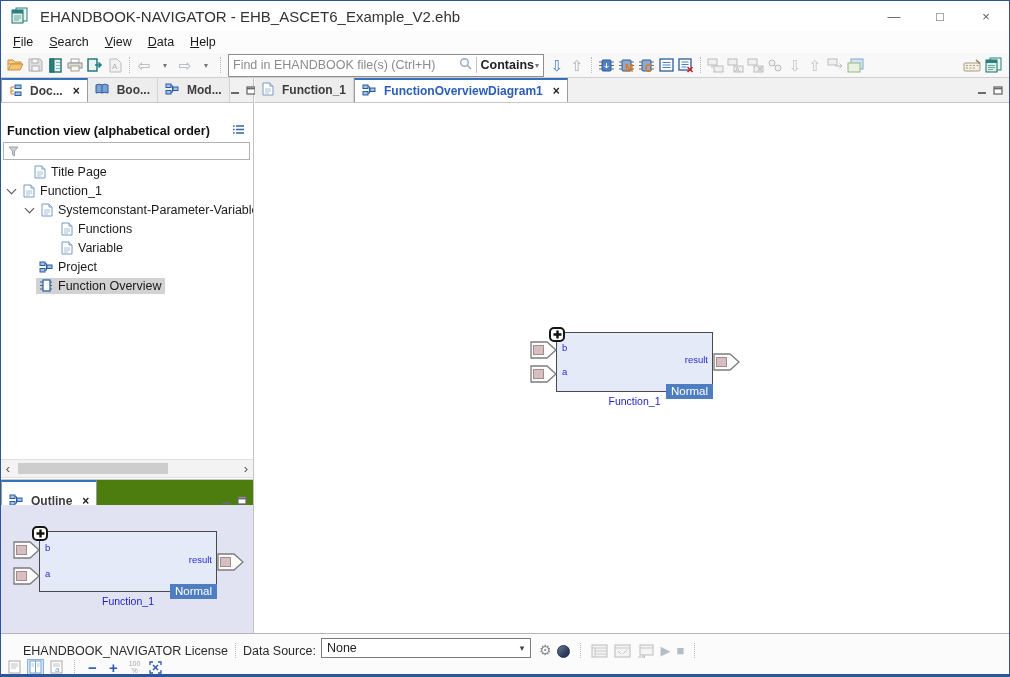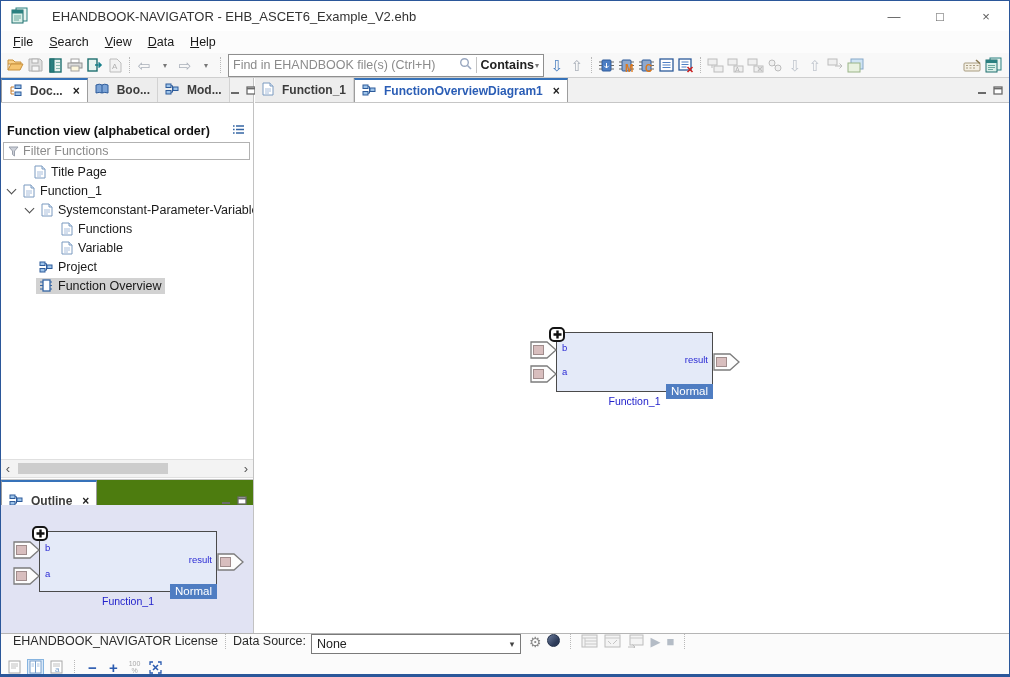--- a/index.html
+++ b/index.html
@@ -3,21 +3,21 @@
 <meta charset="utf-8">
 <style>
   * { box-sizing: border-box; margin: 0; padding: 0; }
   html,body { width:1010px; height:677px; }
   body { font-family:"Liberation Sans","DejaVu Sans",sans-serif; font-size:12.5px; color:#1e1e1e; background:#fff; }
   .win { position:relative; width:1010px; height:677px; border:1px solid #2b579a; border-bottom:3px solid #2b579a; background:#fff; overflow:hidden; }
 
   
   .titlebar { position:absolute; left:0; top:0; right:0; height:30px; background:#fff; display:flex; align-items:center; }
   .titlebar .appico { margin-left:9px; width:18px; height:18px; }
-  .titlebar .title { margin-left:24px; font-size:13px; color:#333; }
+  .titlebar .title { margin-left:12px; font-size:15px; color:#333; }
   .wctrls { margin-left:auto; display:flex; height:100%; }
   .wctrl { width:46px; display:flex; align-items:center; justify-content:center; color:#5a5a5a; font-size:13px; cursor:default; }
 
   
   .menubar { position:absolute; left:0; top:30px; right:0; height:22px; background:#fcfcfc; display:flex; align-items:center; padding-left:4px; }
   .menuitem { padding:2px 8px; color:#1a1a1a; font-size:12.5px; }
   .menuitem u { text-decoration:underline; }
 
   
   .toolbar { position:absolute; left:0; top:52px; right:0; height:25px; background:#f8f8f8; border-bottom:1px solid #cfcfcf; display:flex; align-items:center; padding:0 6px 0 4px; }
@@ -89,21 +89,21 @@
   .fb-main .lb-b { left:5px; top:9px; }
   .fb-main .lb-a { left:5px; top:33px; }
   .fb-main .lb-r { right:4px; top:21px; }
   .fb-out .lb-b { left:5px; top:10px; }
   .fb-out .lb-a { left:5px; top:36px; }
   .fb-out .lb-r { right:4px; top:22px; }
   .fbname { position:absolute; left:0; right:0; bottom:-16px; text-align:center; color:#2222cc; font-size:10.5px; }
   .fbbadge { position:absolute; right:-1px; bottom:-8px; background:#4f7dc2; color:#fff; font-size:11.5px; line-height:15px; padding:0 5px; }
 
   
-  .statusbar { position:absolute; left:0; top:632px; right:0; height:25px; border-top:1px solid #b5b5b5; background:#fbfbfb; display:flex; align-items:flex-start; padding-left:12px; font-size:12.5px; color:#2a2a2a; }
+  .statusbar { position:absolute; left:0; top:632px; right:0; height:25px; border-top:1px solid #b5b5b5; background:#fbfbfb; display:flex; align-items:flex-end; padding-left:22px; font-size:12.5px; color:#2a2a2a; }
   .sbsep { width:1px; height:15px; border-left:1px dotted #b9b9b9; margin:0 7px; }
   .dsselect { width:210px; height:20px; border:1px solid #7a7a7a; background:#fff; display:flex; align-items:center; margin-left:5px;gap:43px; }
   .dsselect .val { flex:1; padding-left:5px; color:#222; }
   .dsselect .arr { width:16px; text-align:center; font-size:9px; color:#444; }
   .sbic { margin:0 3px; display:flex; align-items:center; justify-content:center; }
   .sphere { width:13px; height:13px; border-radius:50%; background:linear-gradient(135deg,#6a7a9a 0%,#2c3a58 70%); border:1px solid #22304a; }
   .disab { color:#b4bcc6; font-size:13px; }
 
   
   .zoombar { position:absolute; left:0; top:657px; right:0; height:18px; background:#fbfbfb; display:flex; align-items:center; padding-left:3px; }
@@ -357,21 +357,20 @@
           </svg>
       </span>
     </div>
 
     <div class="filterbox">
       <span style="margin-right:4px;display:flex;">
         <svg width="11" height="11">
             <path d="M1 1 h9 l-3.5 4 v5 l-2 -1.5 v-3.5 z" fill="#cdd1d9" stroke="#9aa0ac"></path>
           </svg>
       </span>
-      <input placeholder="Filter Functions" style="">
     </div>
 
     <div class="tree">
       <div class="trow" style="padding-left:33px;">
         <span class="ticon">
             <svg width="12" height="14">
               <path d="M1 1 h7 l3 3 v9 h-10 z" fill="#fff" stroke="#7a9ac0"></path>
               <path d="M8 1 v3 h3" fill="#dce8f5" stroke="#7a9ac0"></path>
               <path d="M3 7h6M3 9h6M3 11h4" stroke="#a8bedc"></path>
             </svg>

